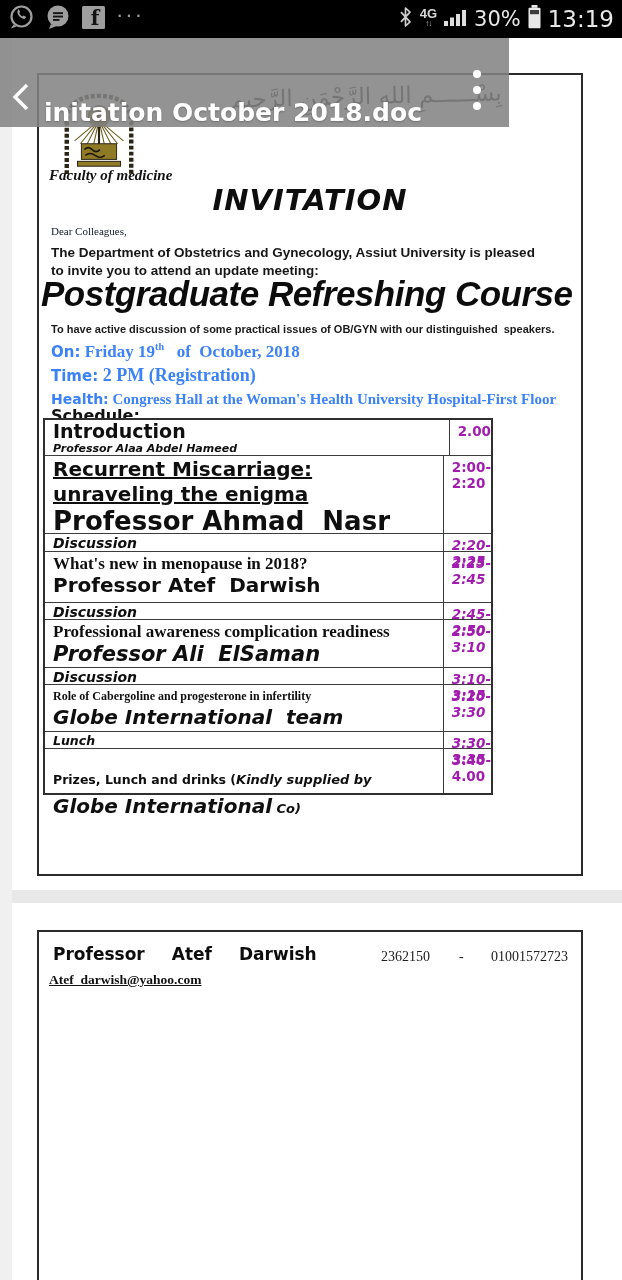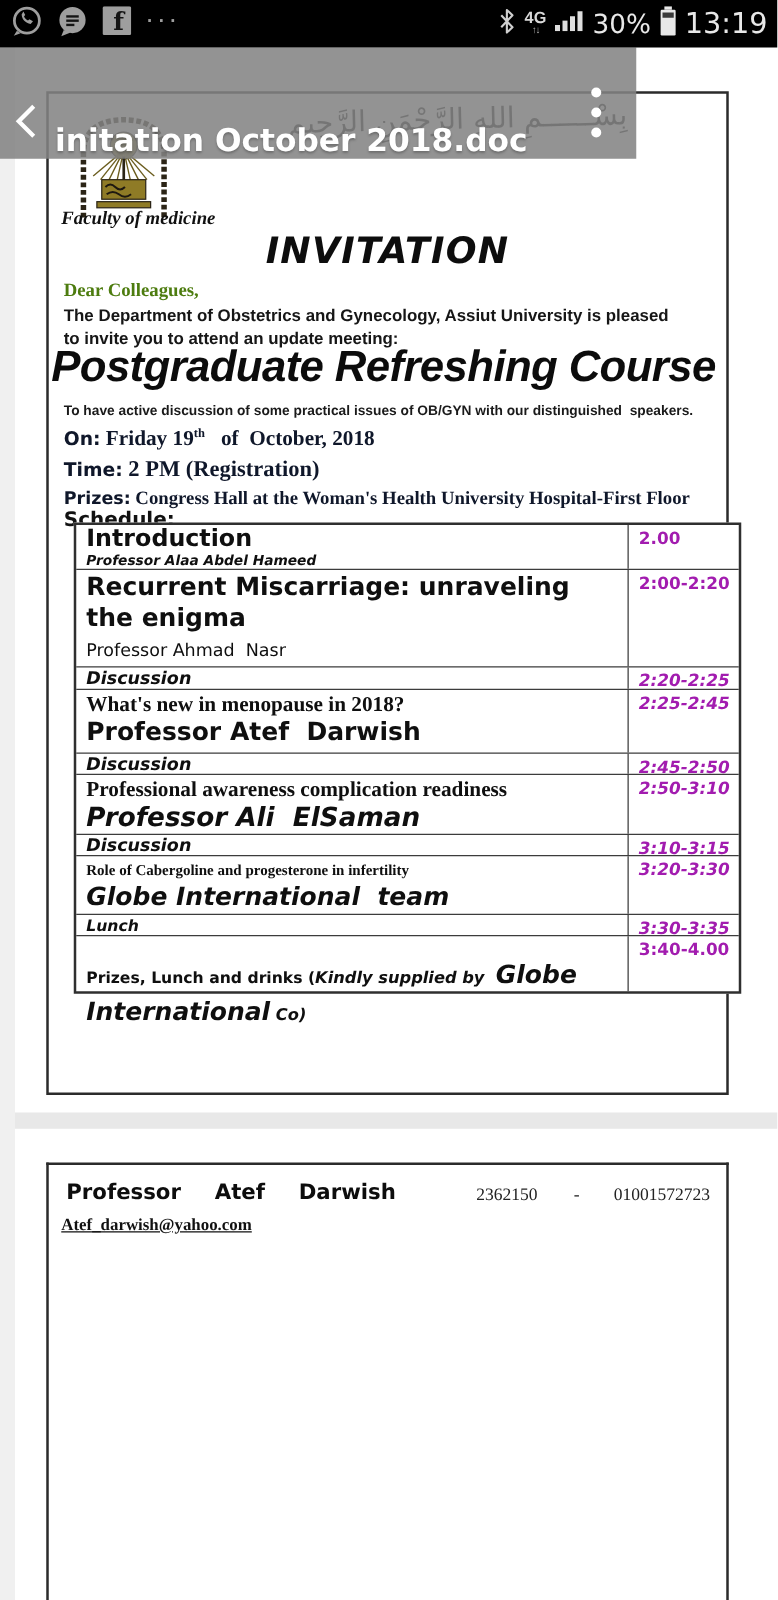--- a/index.html
+++ b/index.html
@@ -38,53 +38,53 @@
   .page2{left:37px;top:892px;width:546px;height:352px;border-bottom:none;}
   .page *{position:absolute;}
 
   
   .bismillah{left:118px;top:8px;width:418px;text-align:center;direction:rtl;
     font-family:"DejaVu Sans",sans-serif;font-size:23px;color:#1c1c1c;transform:rotate(-1.5deg);}
   .faculty{left:10px;top:92px;font-family:"Liberation Serif",serif;font-weight:bold;font-style:italic;
     font-size:15px;color:#111;}
   .inv-title{left:0;top:108px;width:100%;text-align:center;font-family:"DejaVu Sans",sans-serif;
     font-weight:bold;font-style:italic;font-size:29px;color:#0d0d0d;letter-spacing:1px;}
-  .dear{left:12px;top:150px;font-family:"Liberation Serif",serif;font-weight:bold;font-size:15px;color:#4d7c0f;}
+  .dear{left:12px;top:150px;font-family:"Liberation Serif",serif;font-weight:normal;font-size:11px;color:#0f172a;}
   .intro{left:12px;top:169px;width:520px;font-family:"Liberation Sans",sans-serif;font-weight:bold;
     font-size:13.5px;line-height:18px;color:#161616;}
   .course{left:2px;top:199px;width:542px;font-family:"Liberation Sans",sans-serif;font-weight:bold;
     font-style:italic;font-size:35px;letter-spacing:-0.5px;color:#0c0c0c;white-space:nowrap;}
   .subtitle{left:12px;top:248px;width:532px;font-family:"Liberation Sans",sans-serif;font-weight:bold;
     font-size:11px;color:#1a1a1a;}
-  .meta-line{font-family:"Liberation Serif",serif;font-weight:bold;color:#0f172a;}
+  .meta-line{font-family:"Liberation Serif",serif;font-weight:bold;color:#3b82f6;}
   .line-on{left:12px;top:266px;font-size:17px;}
   .line-time{left:12px;top:290px;font-size:18px;}
   .line-place{left:12px;top:316px;font-size:15px;}
   .meta-label{position:static;font-family:"DejaVu Sans",sans-serif;font-weight:bold;font-size:15px;}
   .meta-val{position:static;}
   .sup{position:static;font-size:10px;vertical-align:super;}
   .sched-label{left:12px;top:331px;font-family:"DejaVu Sans",sans-serif;font-weight:bold;font-size:16px;color:#111;}
   .footer-note{left:28px;top:722px;font-family:"Liberation Serif",serif;font-size:14.5px;color:#2e2e2e;}
 
   
-  .stable{left:20px;top:343px;width:534px;border:2px solid #2f2f2f;background:#fff;
+  .stable{left:4px;top:343px;width:450px;border:2px solid #2f2f2f;background:#fff;
     position:absolute;box-sizing:border-box;}
   .trow{position:static;display:flex;box-sizing:border-box;}
   .trow + .trow{border-top:1px solid #3c3c3c;}
   .tmain{position:static;width:442px;border-right:1px solid #3c3c3c;padding:1px 4px 0 8px;box-sizing:border-box;}
   .ttime{position:static;flex:1;padding:3px 0 0 8px;font-family:"DejaVu Sans",sans-serif;
     font-weight:bold;font-size:13.5px;color:#a21caf;}
   .ttime.it{font-style:italic;}
   .tmain span{position:static;display:block;color:#0f0f0f;}
   .h37{height:35px;} .h78{height:78px;} .h18{height:18px;} .h51{height:51px;} .h17{height:17px;}
   .h48{height:48px;} .h47{height:47px;} .h45{height:45px;}
   .t-intro{font-family:"DejaVu Sans",sans-serif;font-weight:bold;font-size:19px;line-height:21px;}
   .t-speaker-sm{font-family:"DejaVu Sans",sans-serif;font-weight:bold;font-style:italic;font-size:11px;line-height:13px;}
-  .t-big{font-family:"DejaVu Sans",sans-serif;font-weight:bold;font-size:20px;line-height:25px;}
-  .t-speaker-big{font-family:"DejaVu Sans",sans-serif;font-weight:normal;font-size:14px;line-height:24px;margin-top:2px;}
+  .t-big{font-family:"DejaVu Sans",sans-serif;font-weight:bold;font-size:20px;line-height:25px;text-decoration:underline;}
+  .t-speaker-big{font-family:"DejaVu Sans",sans-serif;font-weight:bold;font-size:26px;line-height:24px;margin-top:2px;}
   .t-disc{font-family:"DejaVu Sans",sans-serif;font-weight:bold;font-style:italic;font-size:14px;line-height:16px;}
   .t-serif{font-family:"Liberation Serif",serif;font-weight:bold;font-size:17px;line-height:21px;}
   .t-serif-sm{font-family:Liberation Serif, serif;font-weight:bold;font-size:12px;line-height:20px;}
   .t-speaker-sans{font-family:"DejaVu Sans",sans-serif;font-weight:bold;font-size:20px;line-height:23px;}
   .t-speaker-it{font-family:"DejaVu Sans",sans-serif;font-weight:bold;font-style:italic;font-size:21px;line-height:24px;}
   .t-speaker-it2{font-family:"DejaVu Sans",sans-serif;font-weight:bold;font-style:italic;font-size:20px;line-height:23px;}
   .t-quiz{font-family:"DejaVu Sans",sans-serif;font-weight:bold;font-style:italic;font-size:12.5px;line-height:15px;}
   .t-mixed{display:block;line-height:26px;margin-top:16px;}
   .t-mixed span{display:inline;}
   .mx-p1{font-family:"DejaVu Sans",sans-serif;font-weight:bold;font-size:12.5px;}
@@ -195,21 +195,21 @@
     </div>
     <div class="course">Postgraduate Refreshing Course</div>
     <div class="subtitle pre">To have active discussion of some practical issues of OB/GYN with our distinguished  speakers.</div>
     <div class="meta-line line-on">
       <span class="meta-label">On:</span><span class="meta-val pre"> Friday 19</span><sup class="sup">th</sup><span class="meta-val pre">   of  October, 2018</span>
     </div>
     <div class="meta-line line-time">
       <span class="meta-label">Time:</span><span class="meta-val pre"> 2 PM (Registration)</span>
     </div>
     <div class="meta-line line-place">
-      <span class="meta-label" style="font-size:14px;">Prizes:</span><span class="meta-val pre"> Congress Hall at the Woman's Health University Hospital-First Floor</span>
+      <span class="meta-label" style="font-size:14px;">Health:</span><span class="meta-val pre"> Congress Hall at the Woman's Health University Hospital-First Floor</span>
     </div>
     <div class="sched-label">Schedule:</div>
 
     <div class="stable">
       <div class="trow h37">
         <div class="tmain">
           <span class="t-intro">Introduction</span>
           <span class="t-speaker-sm pre">Professor Alaa Abdel Hameed</span>
         </div>
         <div class="ttime">2.00</div>

